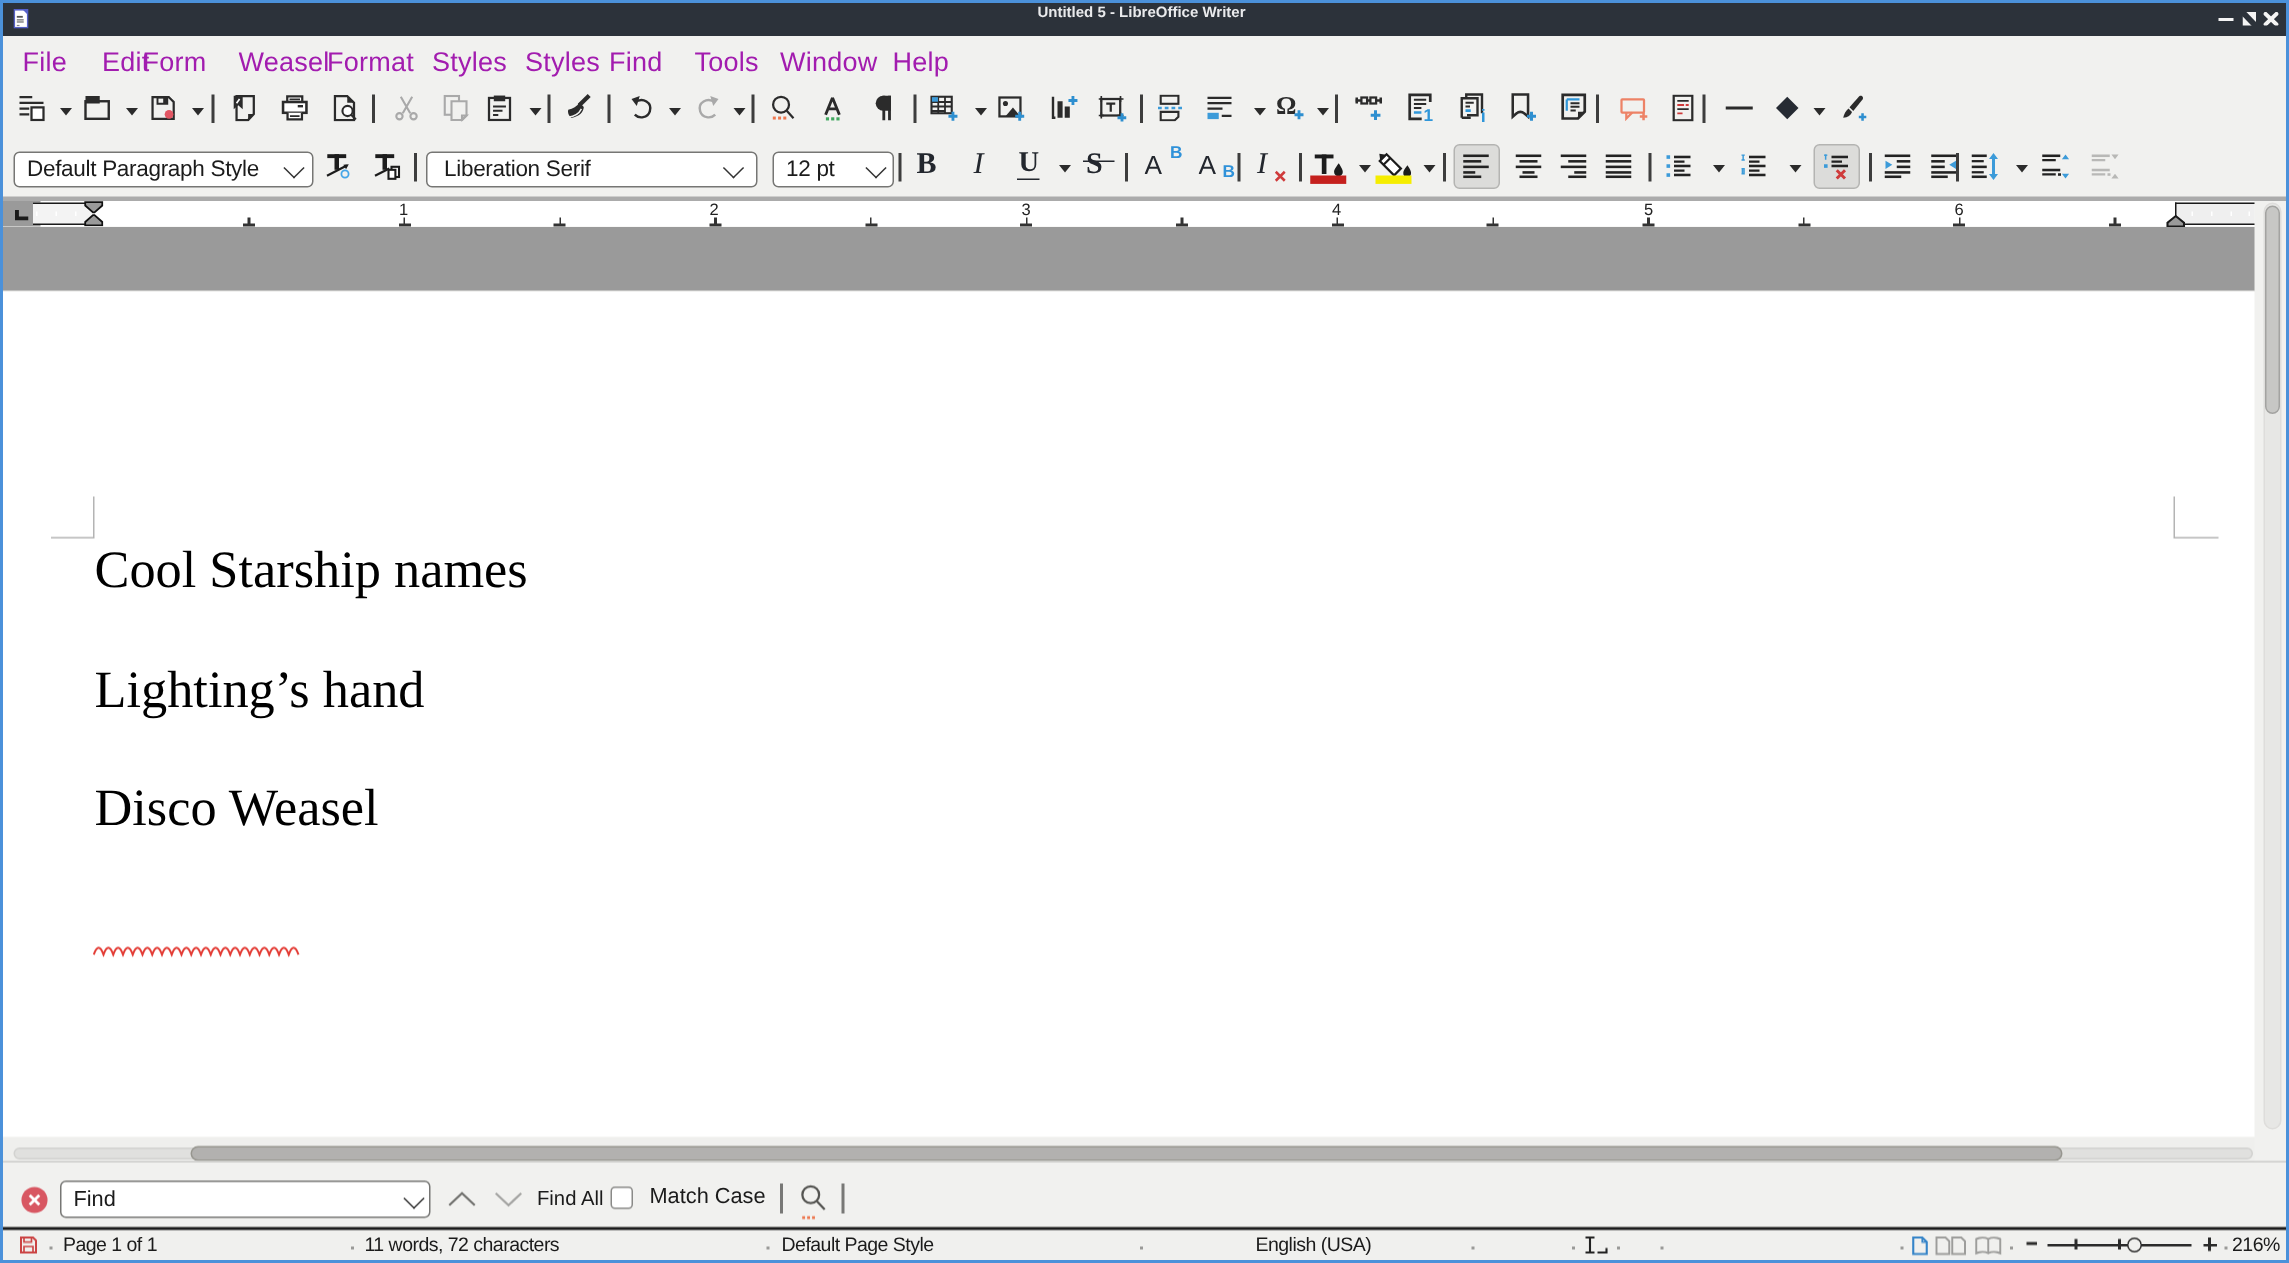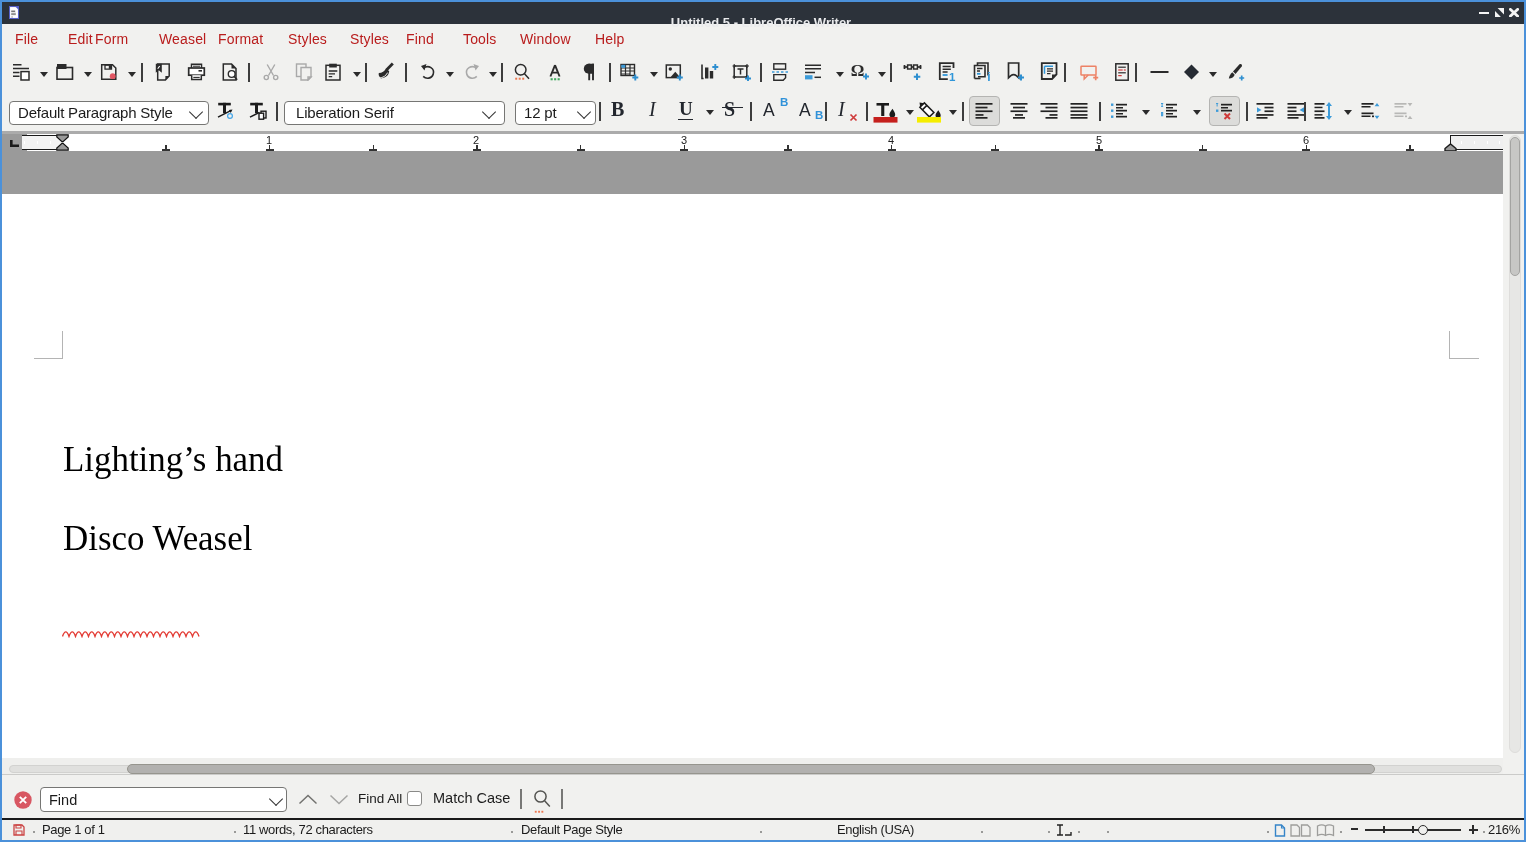--- a/index.html
+++ b/index.html
@@ -1,22 +1,22 @@
 <!DOCTYPE html>
 <html><head><meta charset="utf-8">
 <style>
 html,body{margin:0;padding:0;width:1526px;height:842px;overflow:hidden;background:#f1f1ef;font-family:"Liberation Sans",sans-serif;-webkit-font-smoothing:antialiased;transform:translateZ(0);}
 .abs{position:absolute;}
 #win{position:absolute;left:0;top:0;width:1526px;height:842px;}
 
 #title{left:2px;top:2px;width:1522px;height:22px;background:#2c323a;}
-#titletxt{left:0;top:3px;width:1522px;text-align:center;color:#e9eaec;font-size:13px;font-weight:bold;letter-spacing:0;margin-top:12px;}
+#titletxt{left:0;top:3px;width:1522px;text-align:center;color:#e9eaec;font-size:10px;font-weight:bold;letter-spacing:0;}
 
 #chrome{left:2px;top:24px;width:1522px;height:107px;background:#f1f1ef;}
-.menuitem{position:absolute;top:31px;font-size:14px;color:#b91c1c;letter-spacing:0.15px;}
+.menuitem{position:absolute;top:31px;font-size:18px;color:#a21caf;letter-spacing:0.15px;}
 .sep1{position:absolute;top:63px;width:2px;height:19px;background:#3d3d3d;}
 .sep2{position:absolute;top:102px;width:2px;height:19px;background:#3d3d3d;}
 .dd{position:absolute;width:0;height:0;border-left:4px solid transparent;border-right:4px solid transparent;border-top:5px solid #2b2b2b;}
 .dd1{top:72px;}
 .dd2{top:110px;}
 .combo{position:absolute;background:#fff;border:1px solid #767674;border-radius:4px;box-sizing:border-box;}
 .combotxt{position:absolute;font-size:15px;color:#1b1b1b;letter-spacing:-0.2px;}
 .chev{position:absolute;width:9px;height:9px;border-left:1.8px solid #333;border-bottom:1.8px solid #333;transform:rotate(-45deg);}
 .pressed{position:absolute;background:#dcdcda;border:1px solid #b4b4b2;border-radius:4px;box-sizing:border-box;}
 
@@ -613,20 +613,21 @@
 </div>
 
 <div class="abs" id="docgray"></div>
 <div class="abs" id="page"></div>
 <div id="marks">
 <div class="abs" style="left:62px;top:331px;width:1px;height:28px;background:#b4b4b4"></div>
 <div class="abs" style="left:34px;top:358px;width:28px;height:1px;background:#b4b4b4"></div>
 <div class="abs" style="left:1449px;top:331px;width:1px;height:28px;background:#b4b4b4"></div>
 <div class="abs" style="left:1450px;top:358px;width:29px;height:1px;background:#b4b4b4"></div>
 </div>
+<div class="doctext" style="top:363.2px">Cool Starship names</div>
 <div class="doctext" style="top:442.7px">Lighting’s hand</div>
 <div class="doctext" style="top:522.2px">Disco Weasel</div>
 <svg class="abs" style="left:62px;top:628.8px" width="140" height="9" viewBox="0 0 140 9">
       <path d="M0.5 7.4 q3.25 -9 6.5 0 q3.25 -9 6.5 0 q3.25 -9 6.5 0 q3.25 -9 6.5 0 q3.25 -9 6.5 0 q3.25 -9 6.5 0 q3.25 -9 6.5 0 q3.25 -9 6.5 0 q3.25 -9 6.5 0 q3.25 -9 6.5 0 q3.25 -9 6.5 0 q3.25 -9 6.5 0 q3.25 -9 6.5 0 q3.25 -9 6.5 0 q3.25 -9 6.5 0 q3.25 -9 6.5 0 q3.25 -9 6.5 0 q3.25 -9 6.5 0 q3.25 -9 6.5 0 q3.25 -9 6.5 0 q3.25 -9 6.5 0 " fill="none" stroke="#e33b34" stroke-width="1.35"></path>
     </svg>
 
 <div class="abs" id="hsbrow"></div>
 <div class="abs" id="hsbtrack"></div>
 <div class="abs" id="hsbthumb"></div>
 <div class="abs" id="vsbcol"></div>

